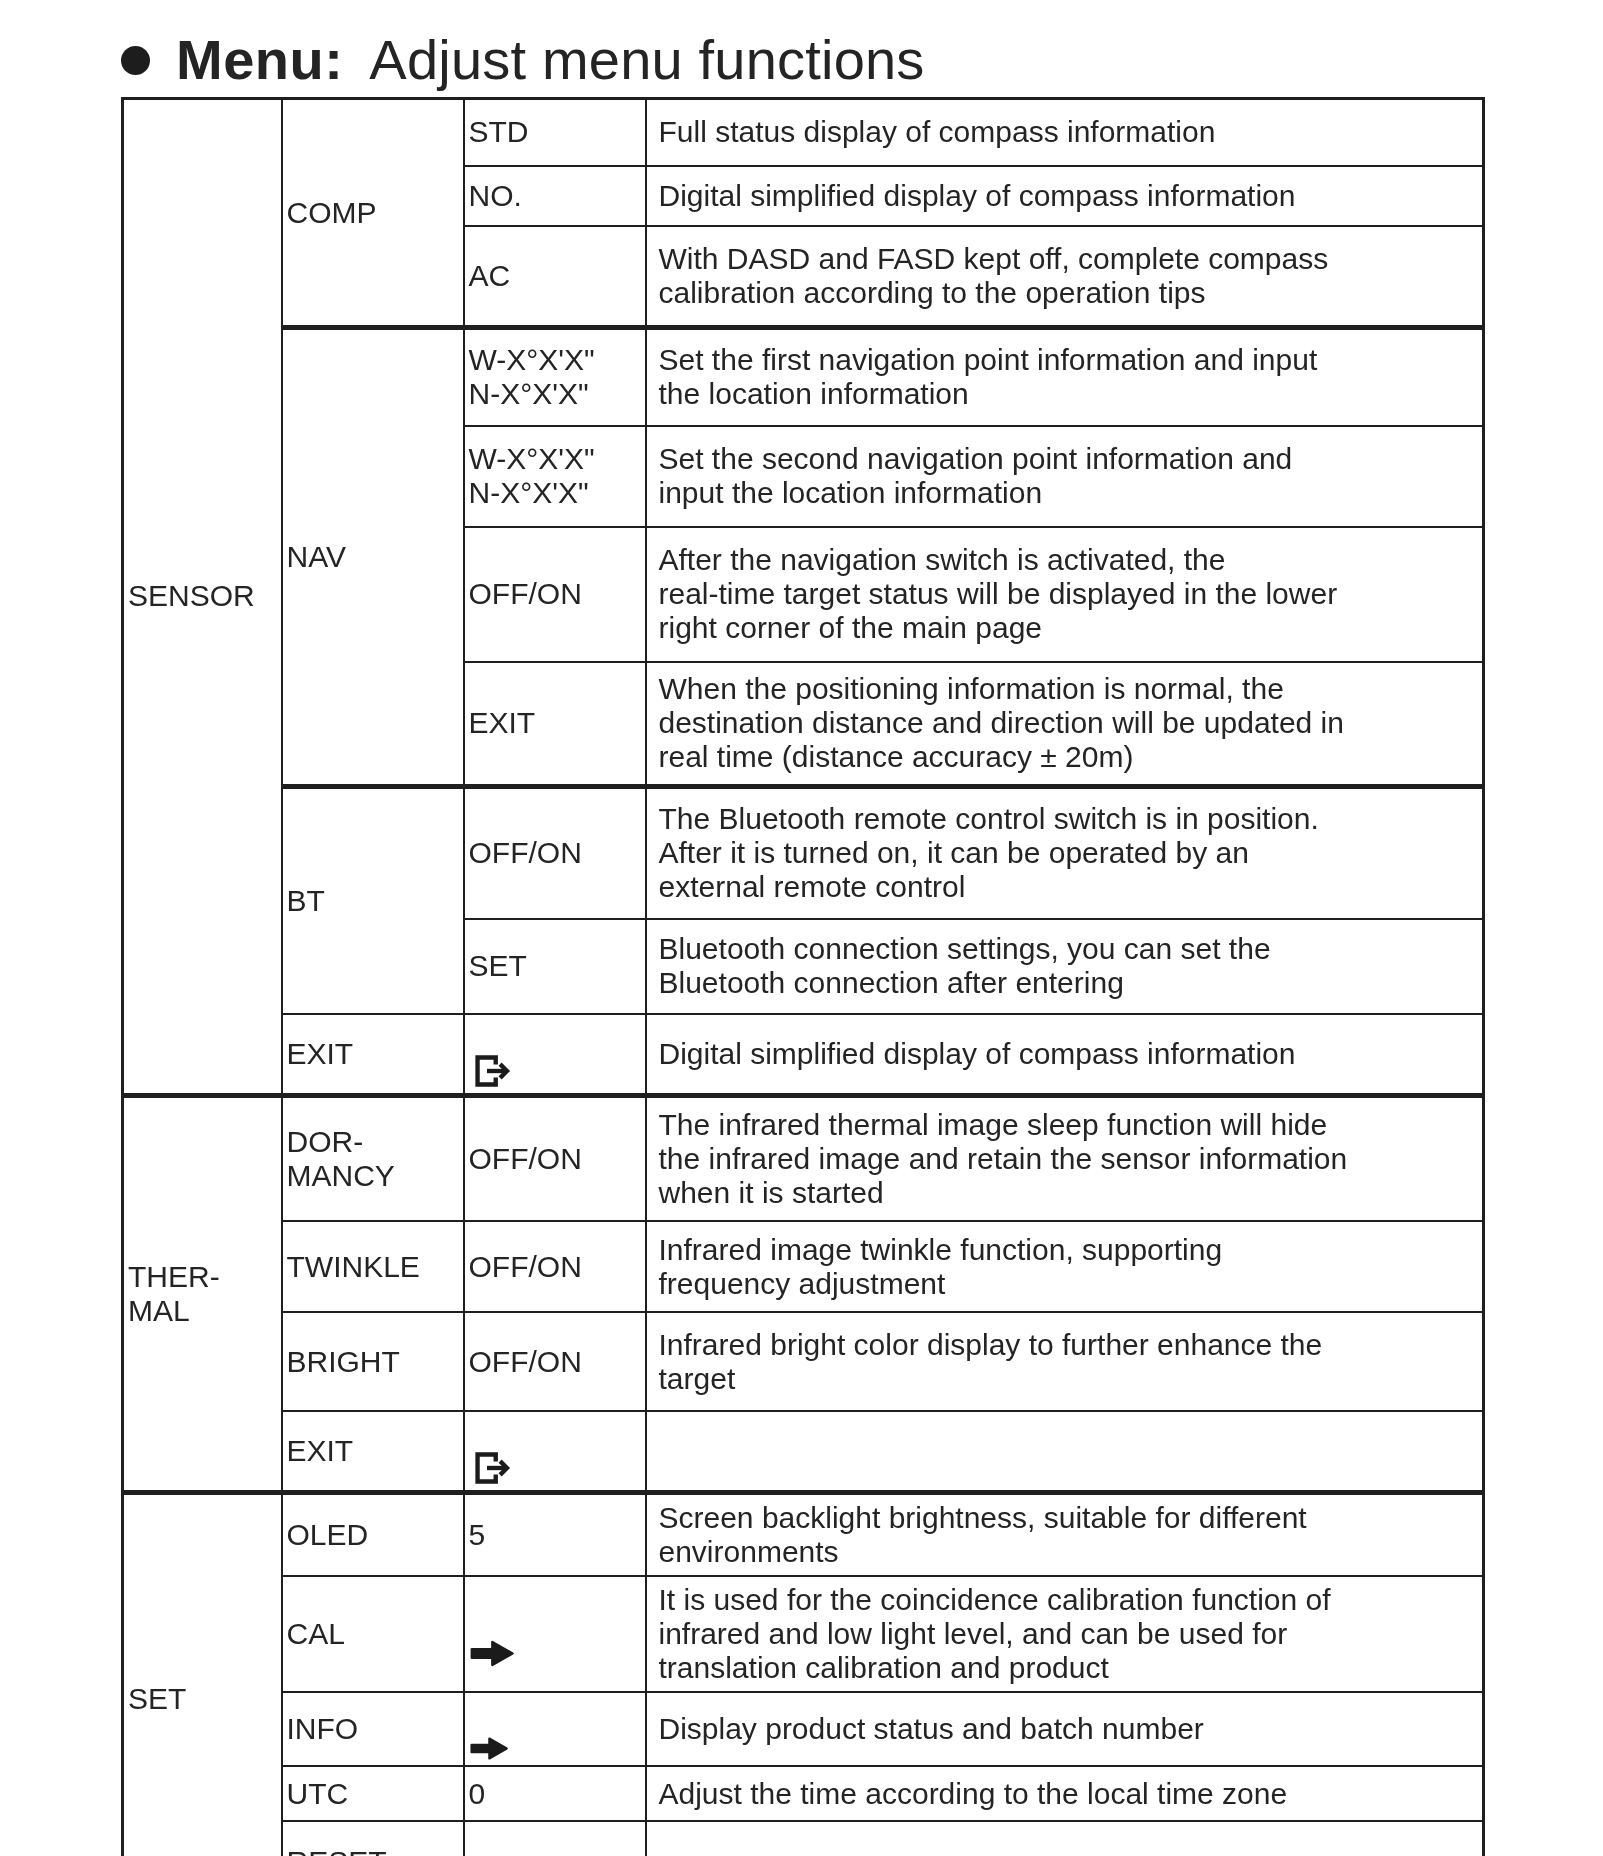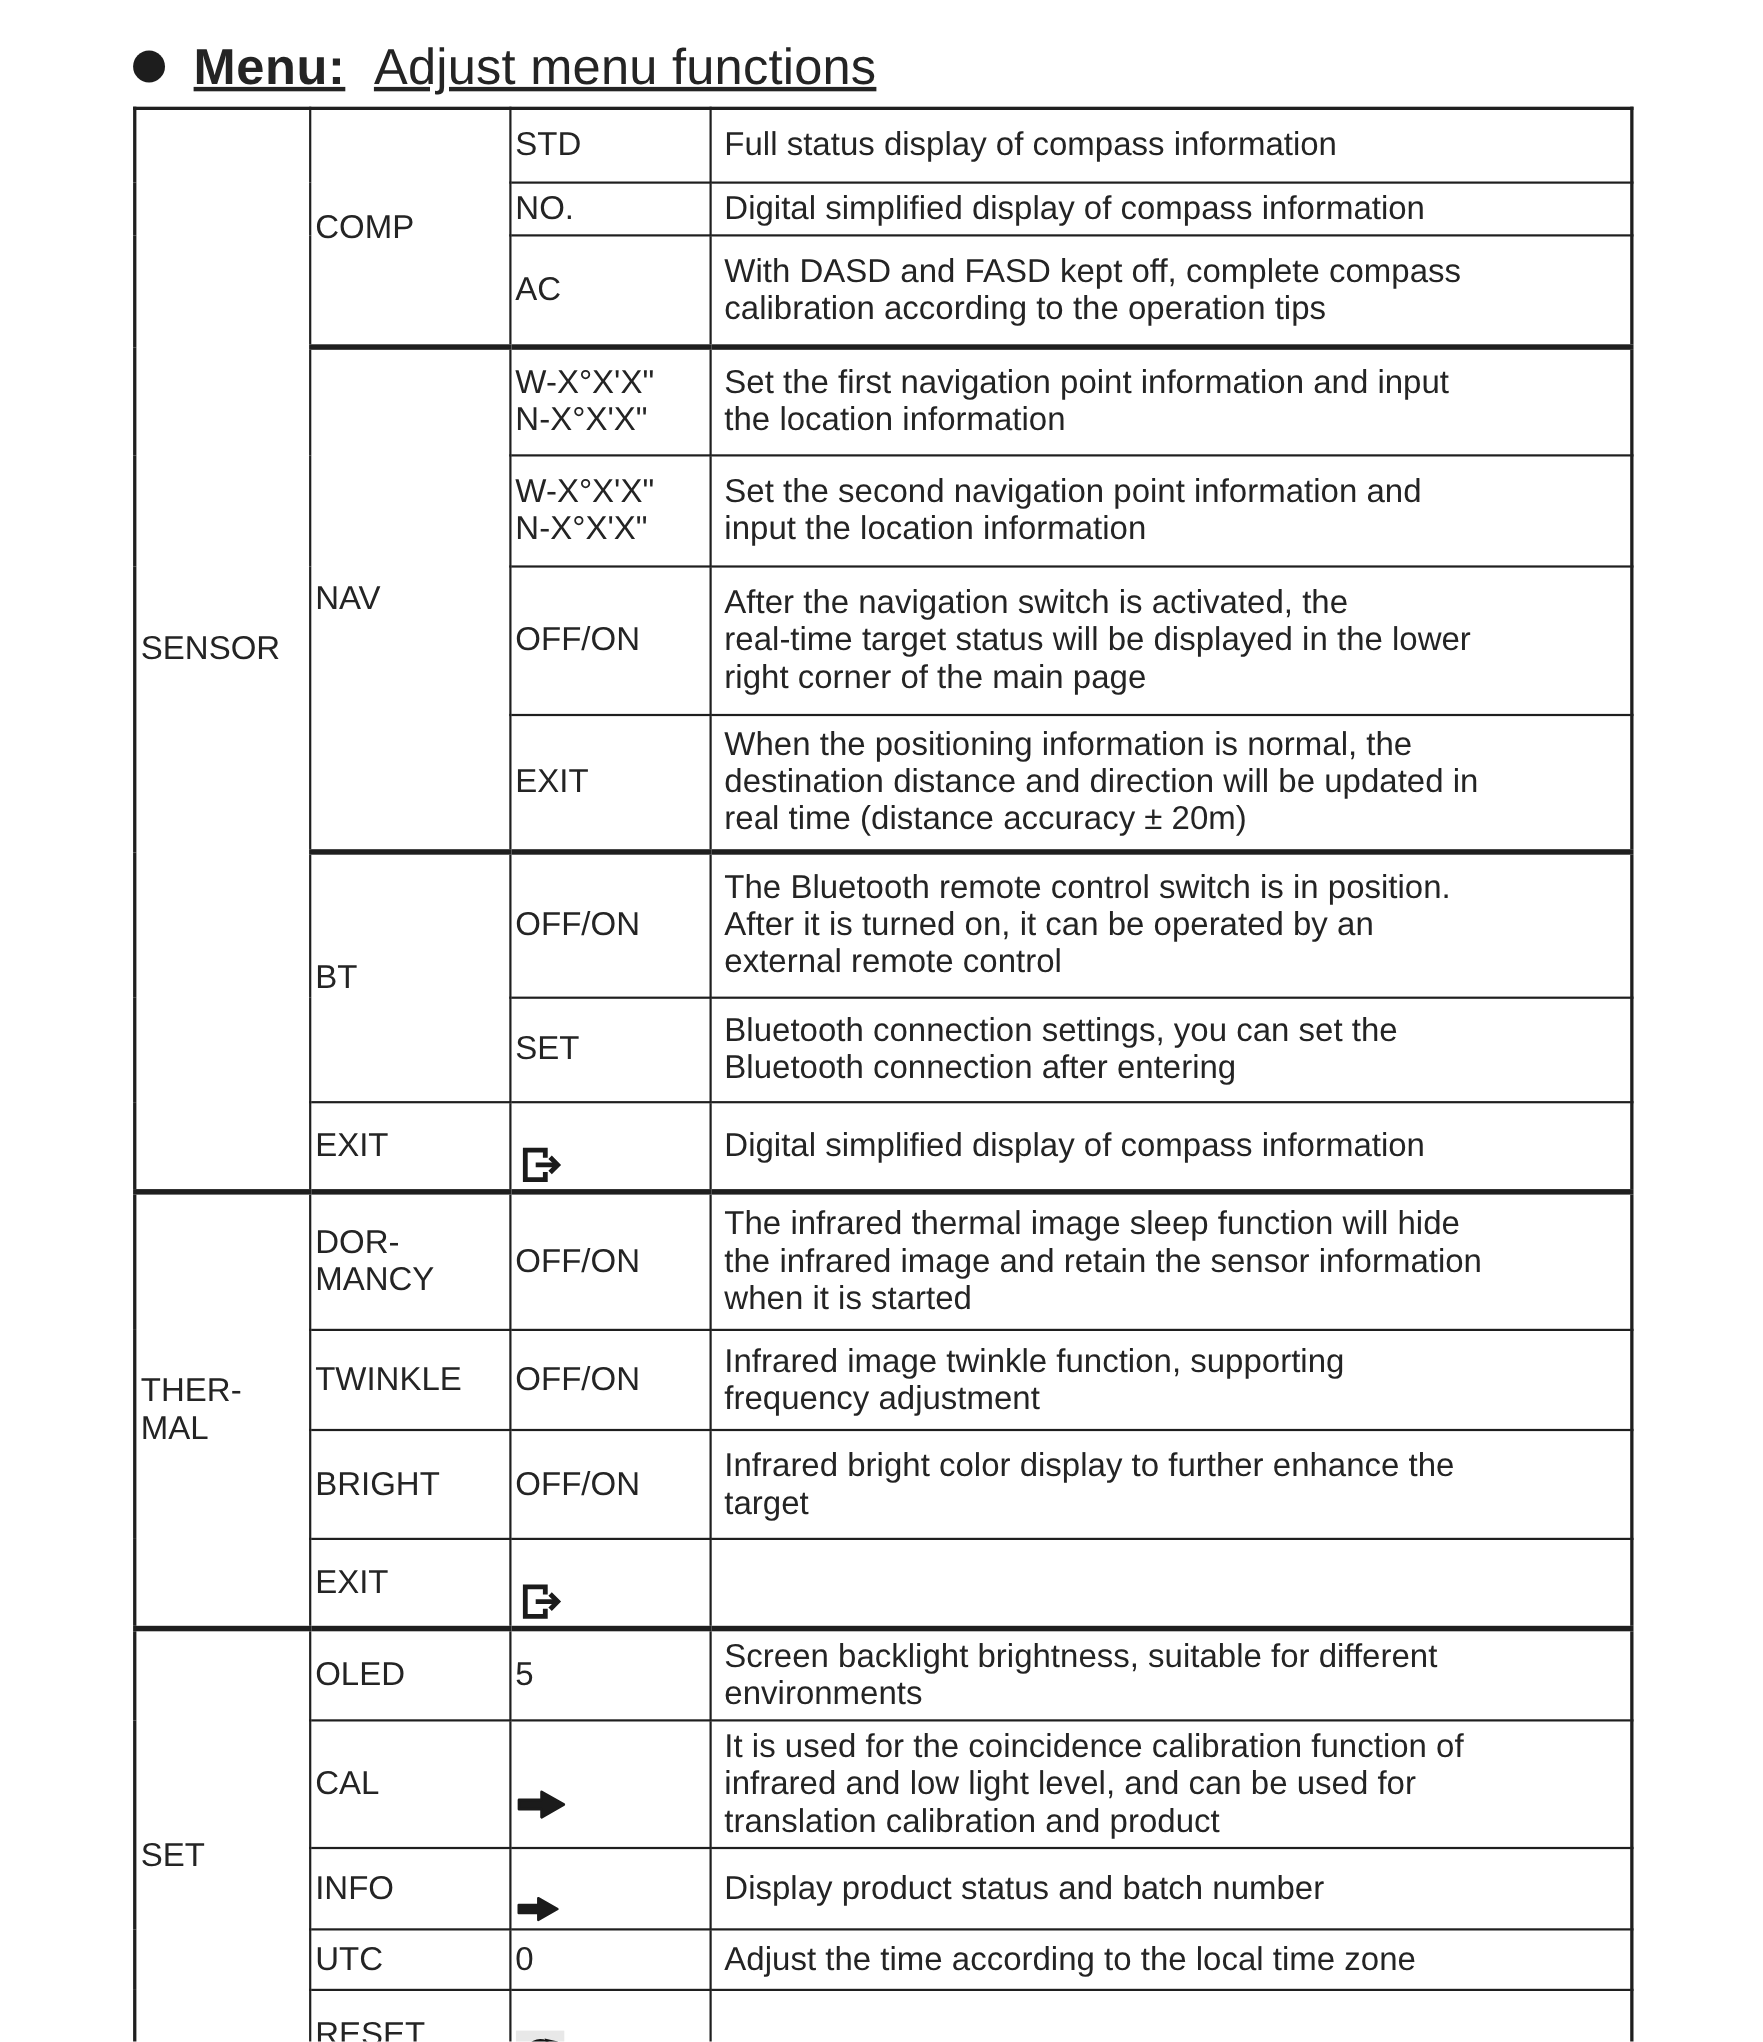--- a/index.html
+++ b/index.html
@@ -5,21 +5,21 @@
   html,body{margin:0;padding:0;background:#ffffff;}
   body{
     width:1603px;height:1856px;position:relative;overflow:hidden;
     font-family:"Liberation Sans", sans-serif;color:#242424;
     -webkit-font-smoothing:antialiased;
   }
   
   .title-row{
     position:absolute;left:121px;top:34px;
     display:flex;align-items:center;gap:26px;
-    font-size:46px;line-height:52px;white-space:nowrap;text-decoration:underline;
+    font-size:56px;line-height:52px;white-space:nowrap;
   }
   .bullet{
     width:29px;height:29px;border-radius:50%;background:#1d1d1d;flex:0 0 auto;
   }
   .title-label{font-weight:bold;letter-spacing:0.5px;}
   .title-text{font-weight:normal;letter-spacing:0.2px;}
   
   table.menu{
     position:absolute;left:121px;top:97px;
     width:1361px;table-layout:fixed;
@@ -62,21 +62,21 @@
       <col style="width:838px">
   </colgroup>
   <tbody>
 
   <tr style="height:67px">
     <td rowspan="10">SENSOR</td>
     <td rowspan="3">COMP</td>
     <td>STD</td>
     <td class="desc">Full status display of compass information</td>
   </tr>
-  <tr style="height:48px">
+  <tr style="height:60px">
     <td>NO.</td>
     <td class="desc">Digital simplified display of compass information</td>
   </tr>
   <tr style="height:102px">
     <td>AC</td>
     <td class="desc">With DASD and FASD kept off, complete compass
 calibration according to the operation tips</td>
   </tr>
 
   <tr class="thick" style="height:98px">

